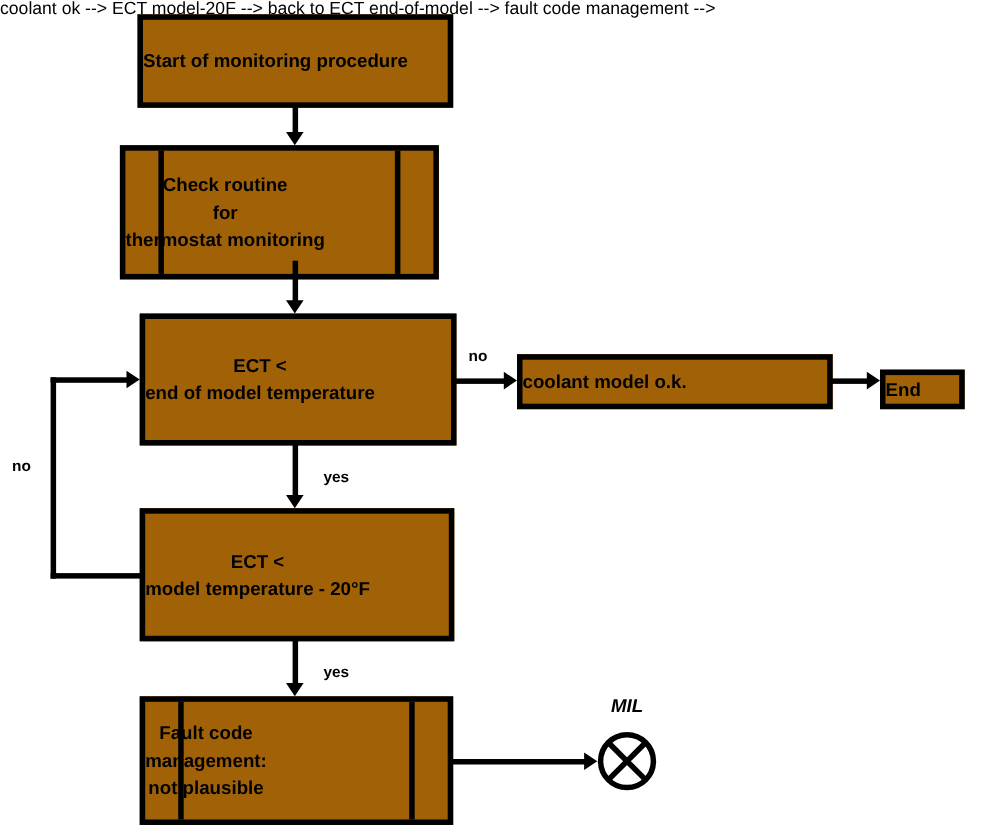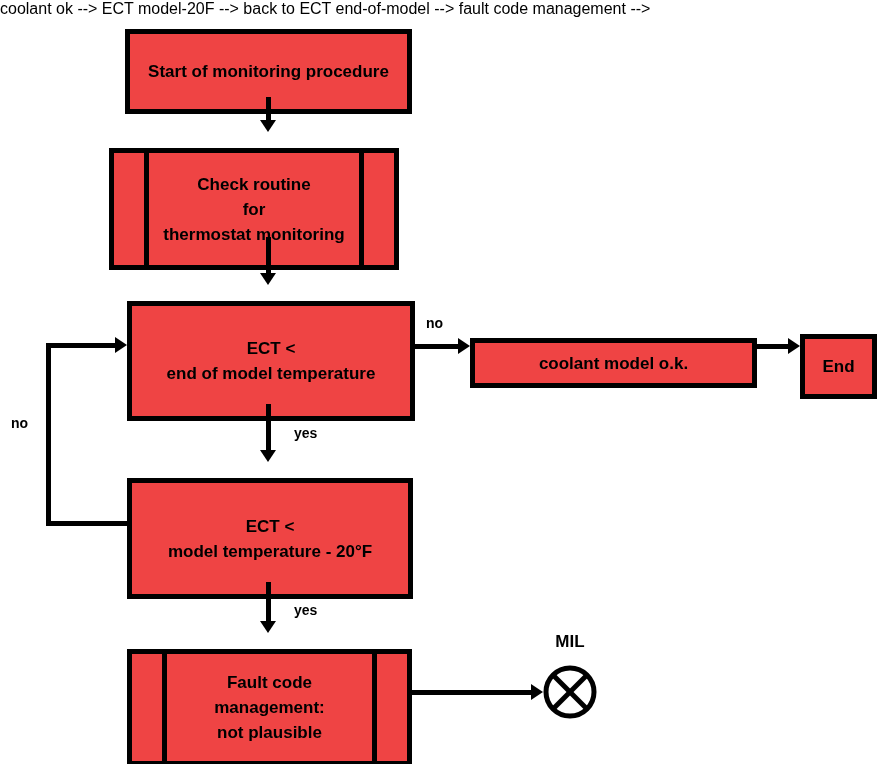--- a/index.html
+++ b/index.html
@@ -10,25 +10,24 @@
     position: relative;
     width: 896px;
     height: 764px;
     background: #ffffff;
     overflow: hidden;
   }
 
   .node {
     position: absolute;
     border: 5px solid #000000;
-    background: #ef4444;
+    background: #a16207;
     display: flex;
     align-items: center;
-    justify-content: center;
-    margin-top: 16px;
+    justify-content: flex-start;
   }
   .node .label {
     font-weight: bold;
     font-size: 17px;
     line-height: 25px;
     color: #000000;
     text-align: center;
     white-space: pre-line;
   }
 
@@ -69,20 +68,21 @@
 
   .mil-label {
     position: absolute;
     left: 542px;
     top: 632px;
     width: 56px;
     text-align: center;
     font-weight: bold;
     font-size: 17px;
     color: #000000;
+    font-style: italic;
   }
   .mil-svg { position: absolute; left: 542px; top: 664px; }
 </style>
 </head>
 <body>
 
 <div class="canvas">
 
   
   <div class="node" style="left:125px; top:13px; width:287px; height:85px;">
@@ -120,21 +120,21 @@
   
   <div class="node" style="left:470px; top:322px; width:287px; height:50px;">
     <span class="label">coolant model o.k.</span>
   </div>
 
   
   <div class="line" style="left:756px; top:344px; width:33px; height:5px;"></div>
   <div class="arrow-right" style="left:788px; top:338px;"></div>
 
   
-  <div class="node" style="left:800px; top:318px; width:77px; height:65px;">
+  <div class="node" style="left:800px; top:336px; width:77px; height:36px;">
     <span class="label">End</span>
   </div>
 
    ECT model-20F --&gt;
   <div class="line" style="left:266px; top:404px; width:5px; height:48px;"></div>
   <div class="arrow-down" style="left:260px; top:450px;"></div>
   <div class="edge-label" style="left:294px; top:424px;">yes</div>
 
   
   <div class="node" style="left:127px; top:462px; width:286px; height:121px;">

